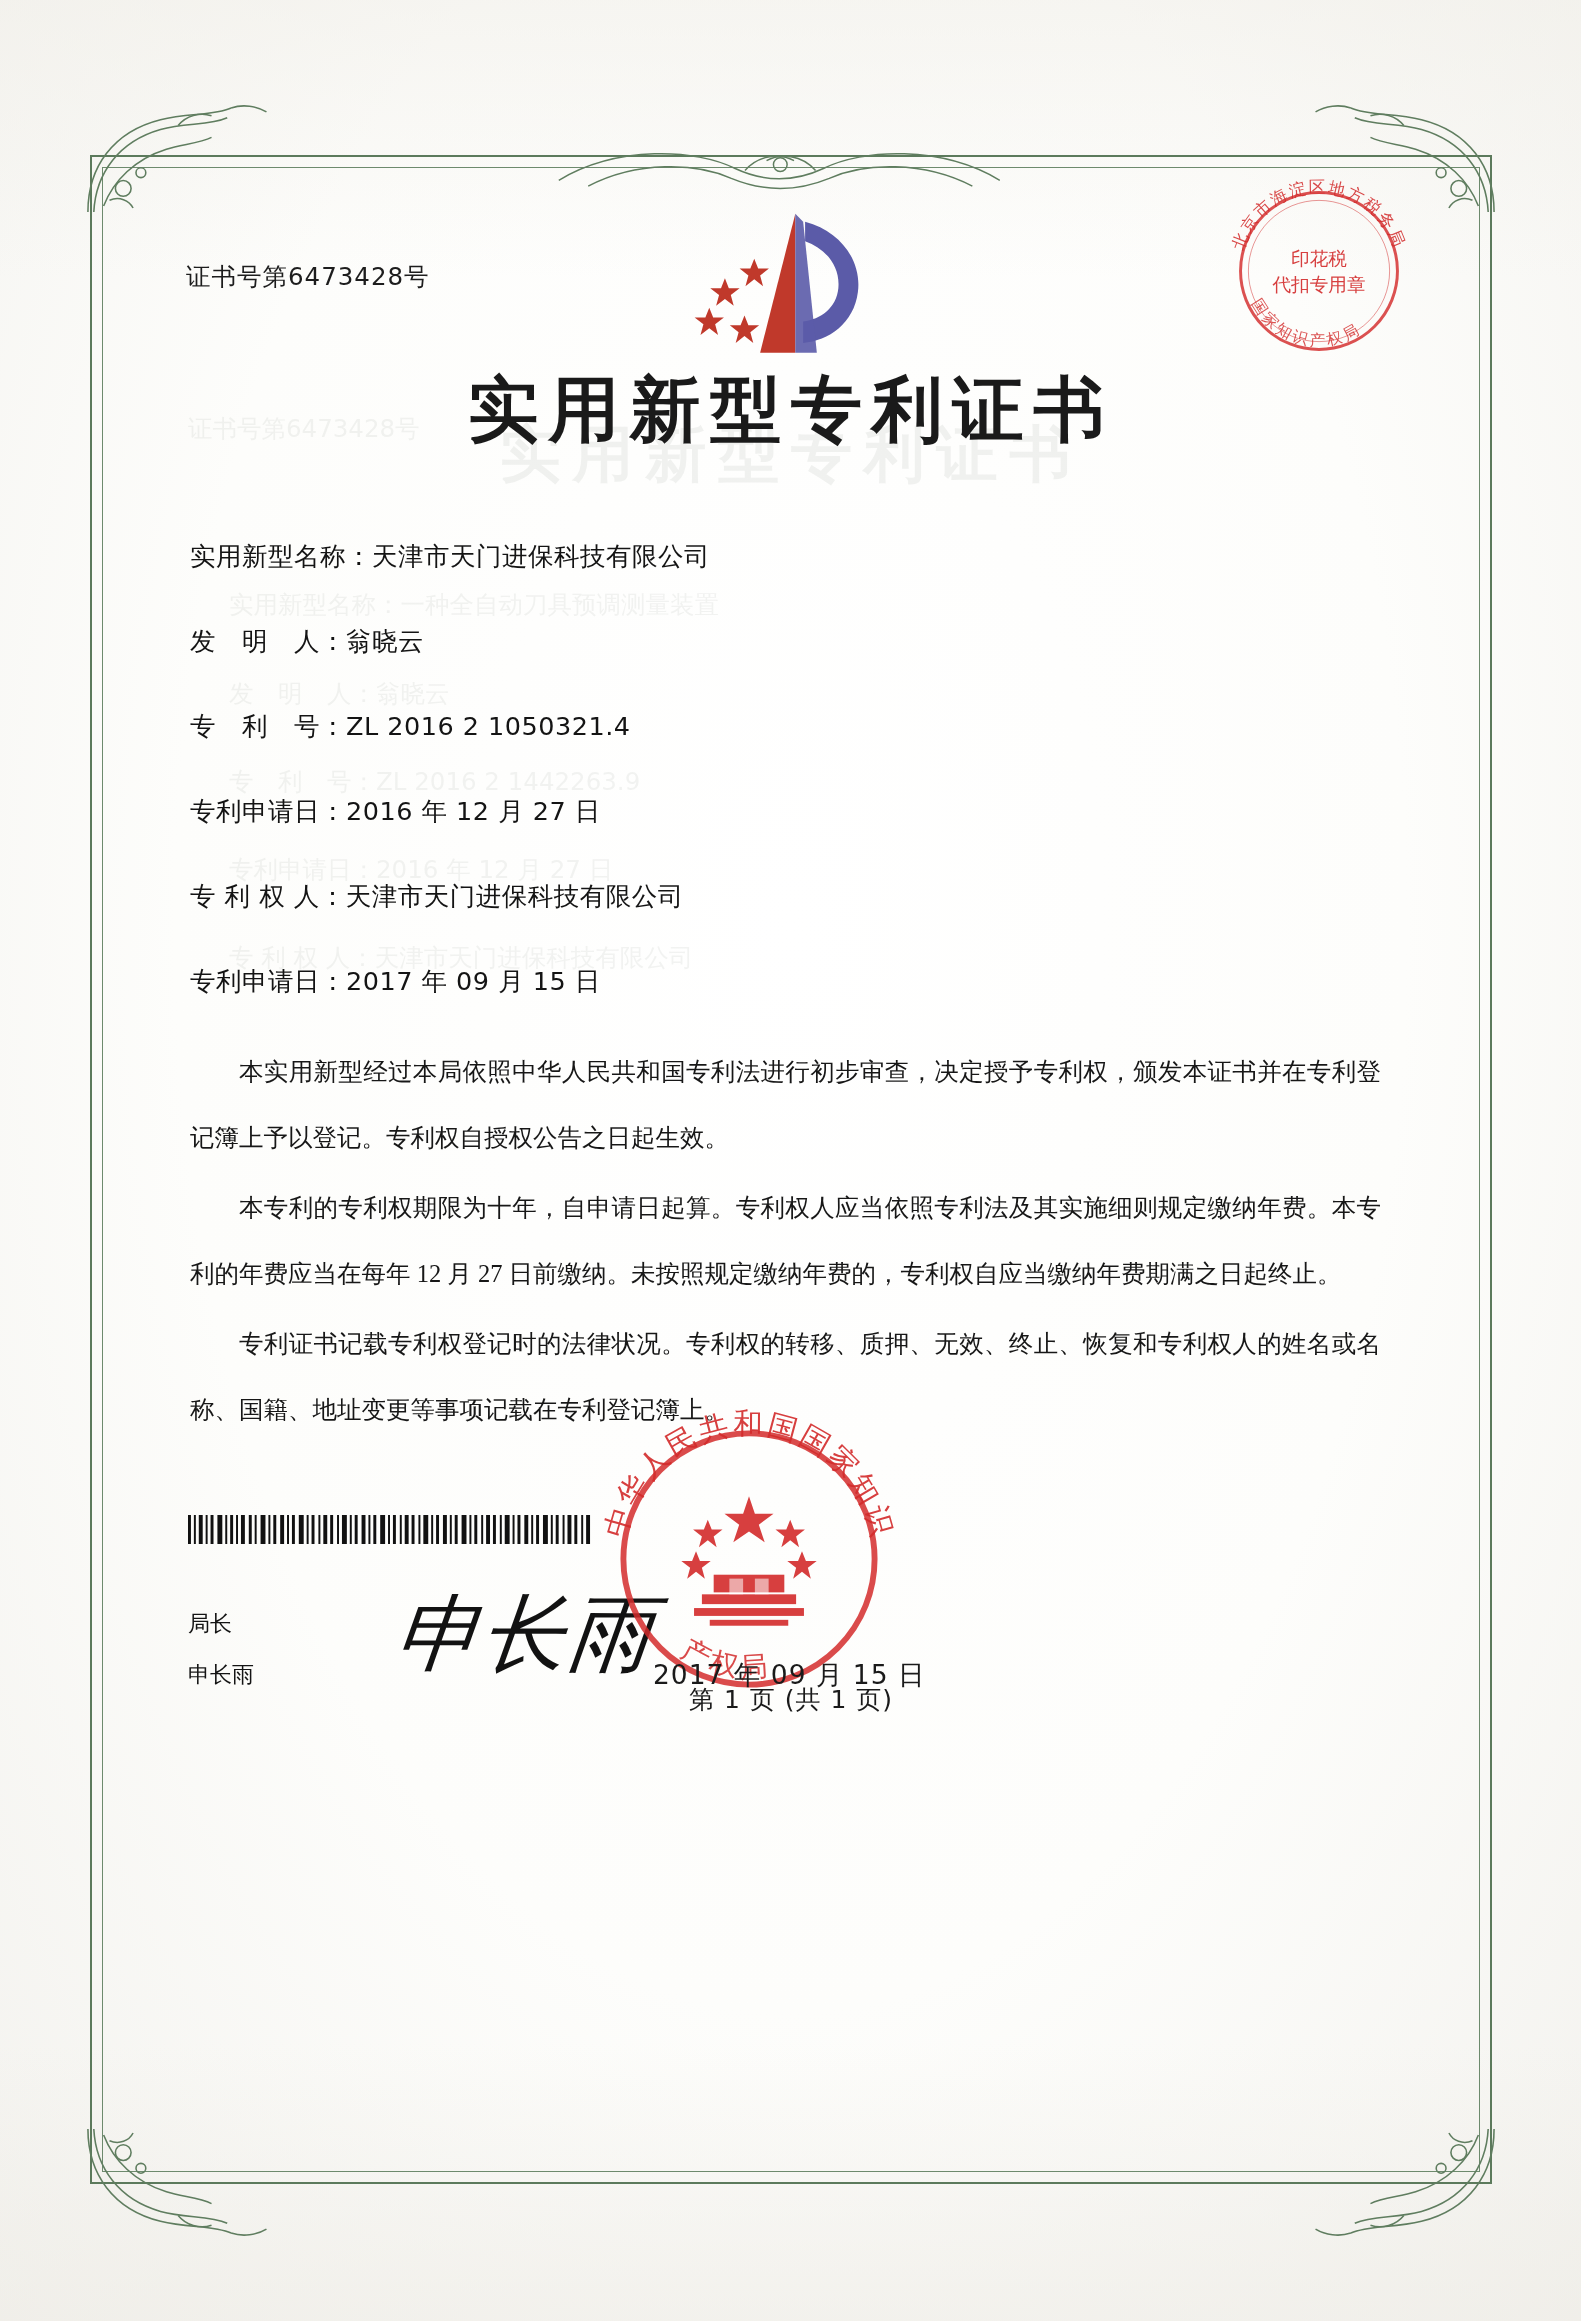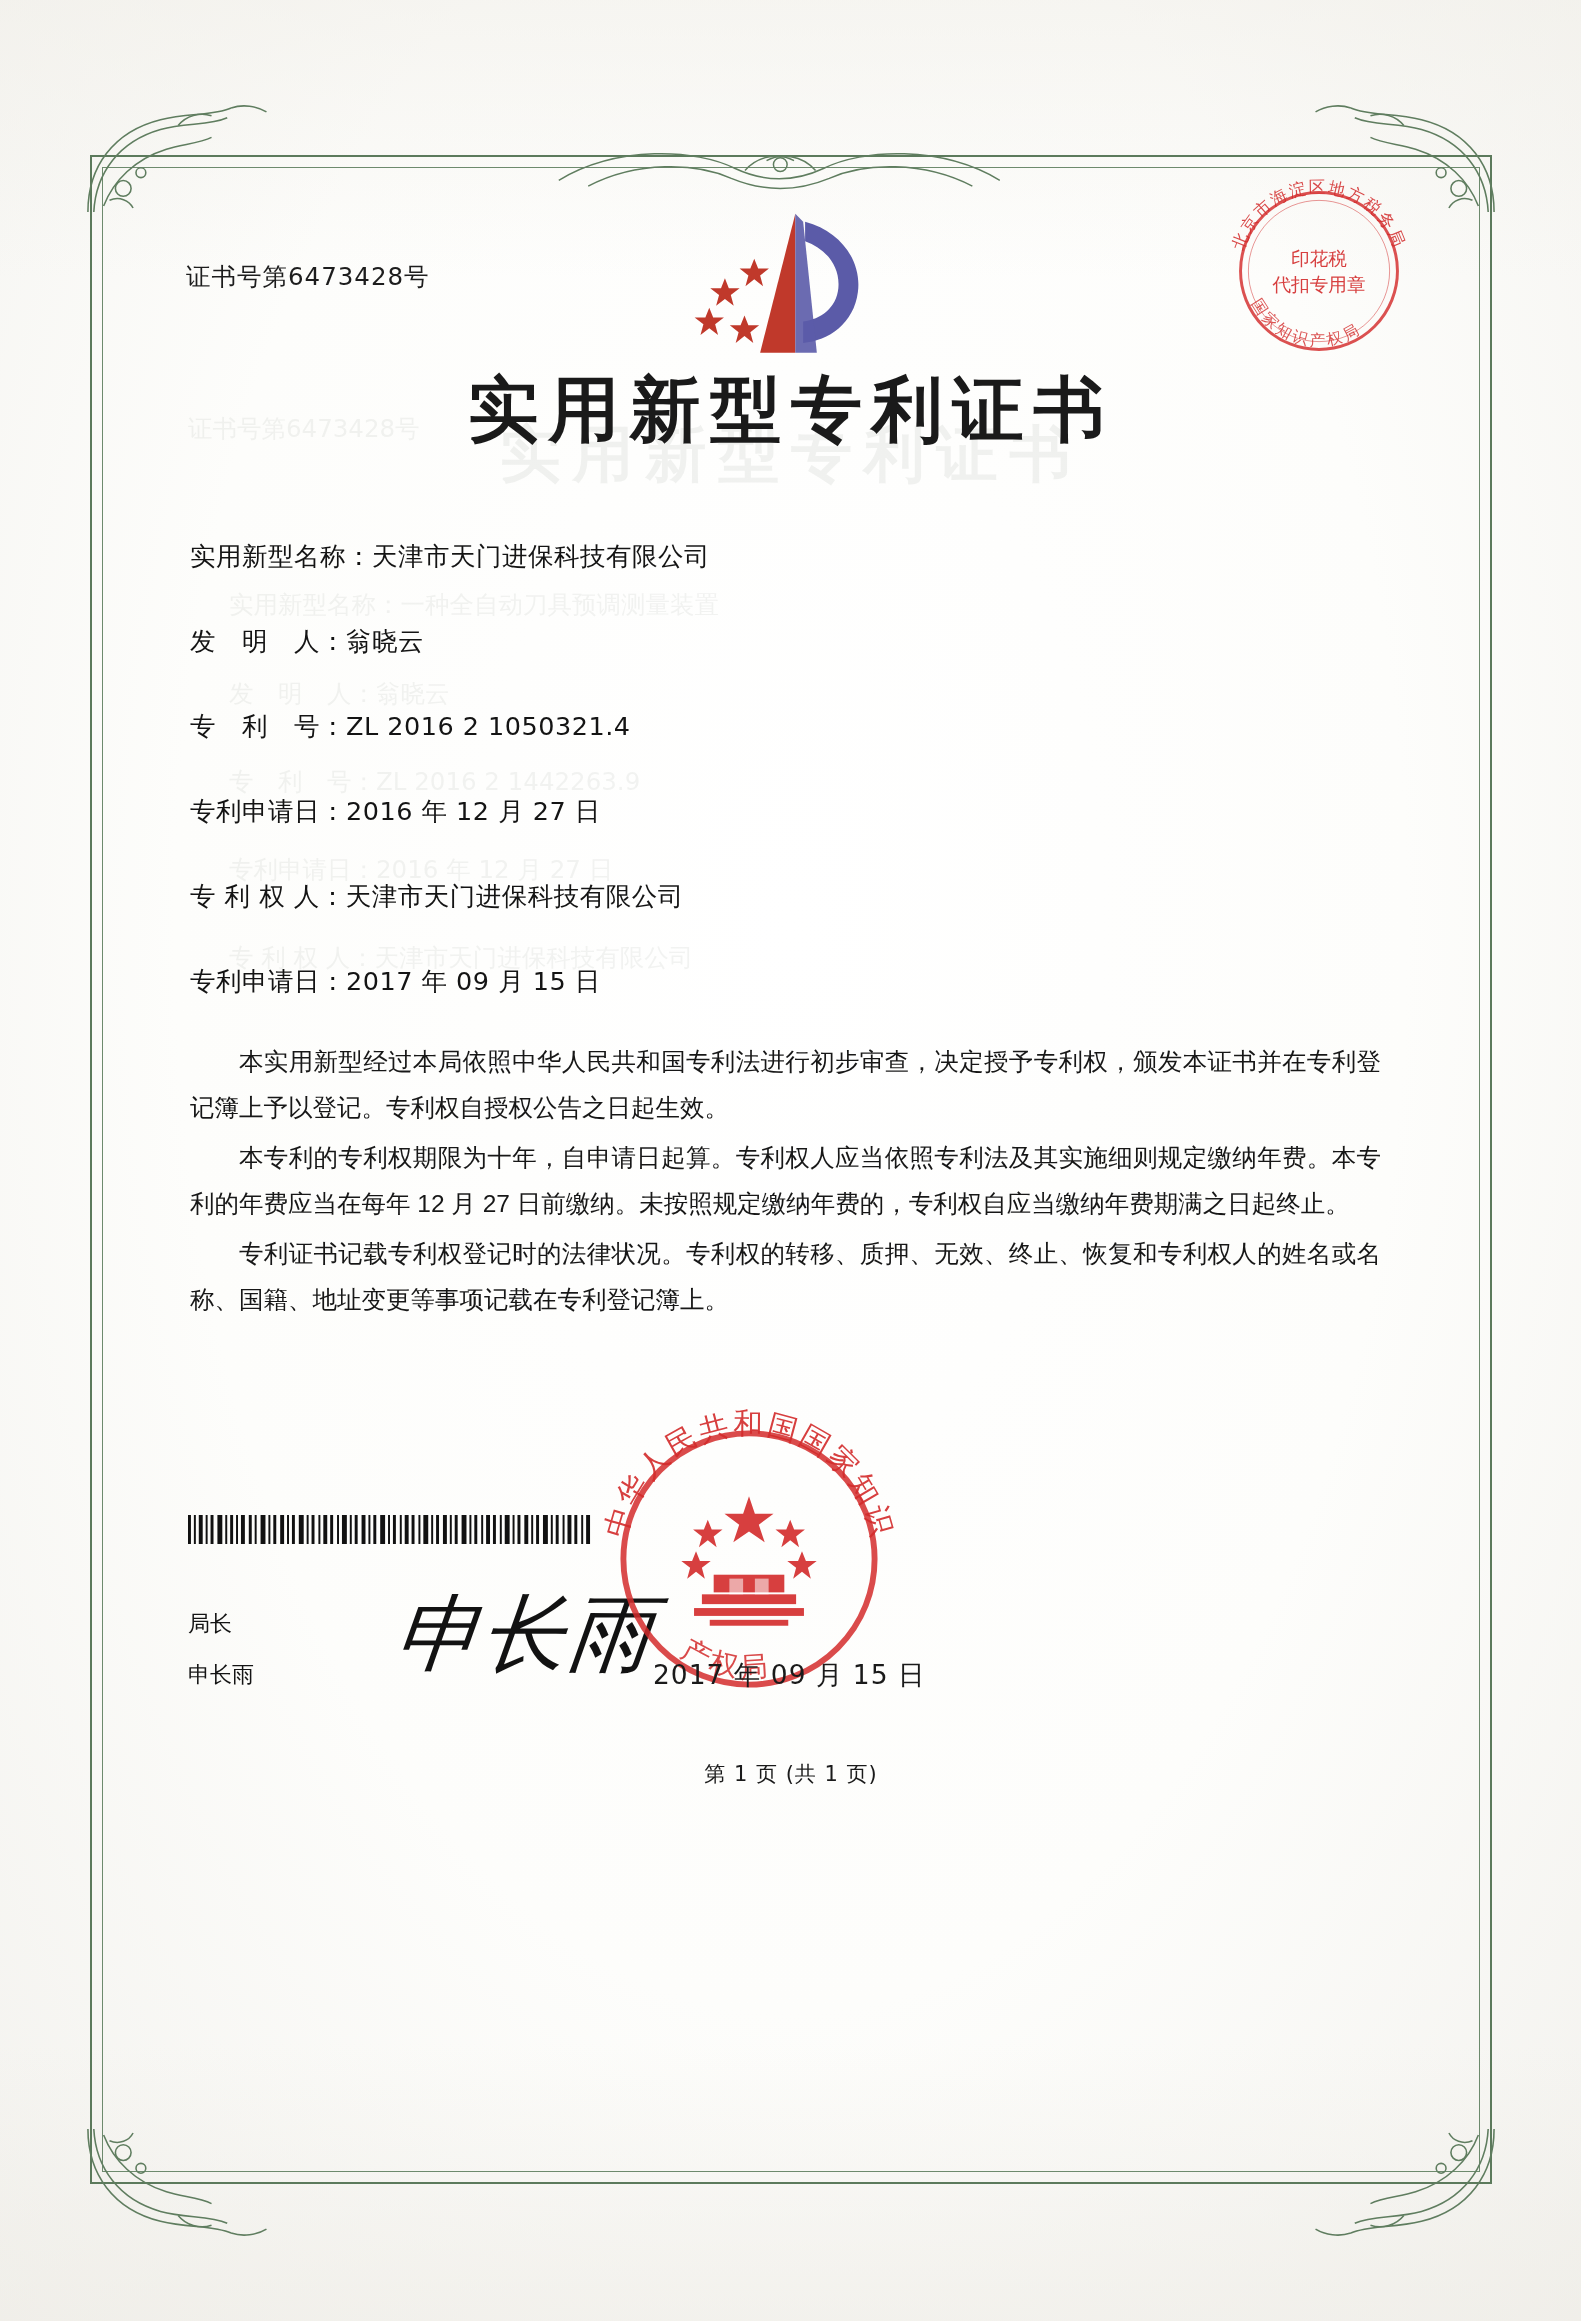--- a/index.html
+++ b/index.html
@@ -154,23 +154,23 @@
     letter-spacing: 0.5px;
   }
   .field .lbl { display: inline-block; }
   .field .val { display: inline-block; }
 
   .paras {
     position: absolute;
     left: 88px;
     top: 872px;
     width: 1191px;
-    font-family: Liberation Sans, sans-serif;
+    font-family: Liberation Serif, serif;
     font-size: 24.5px;
-    line-height: 46px;
+    line-height: 66px;
     color: #171717;
     text-align: justify;
   }
   .para { text-indent: 49px; margin: 0 0 3.9px 0; }
 
   
   .barcode {
     position: absolute;
     left: 86px;
     top: 1348px;
@@ -219,24 +219,24 @@
     top: 1490px;
     font-size: 26.5px;
     color: #1a1a1a;
     letter-spacing: 1px;
     white-space: nowrap;
   }
 
   .page-foot {
     position: absolute;
     left: 0;
-    top: 1593px;
+    top: 1516px;
     width: 100%;
     text-align: center;
-    font-size: 21px;
+    font-size: 25px;
     color: #1a1a1a;
     letter-spacing: 1px;
   }
 
   
   .ghost {
     position: absolute;
     color: rgba(130,140,130,0.10);
     font-size: 24.5px;
     white-space: nowrap;

